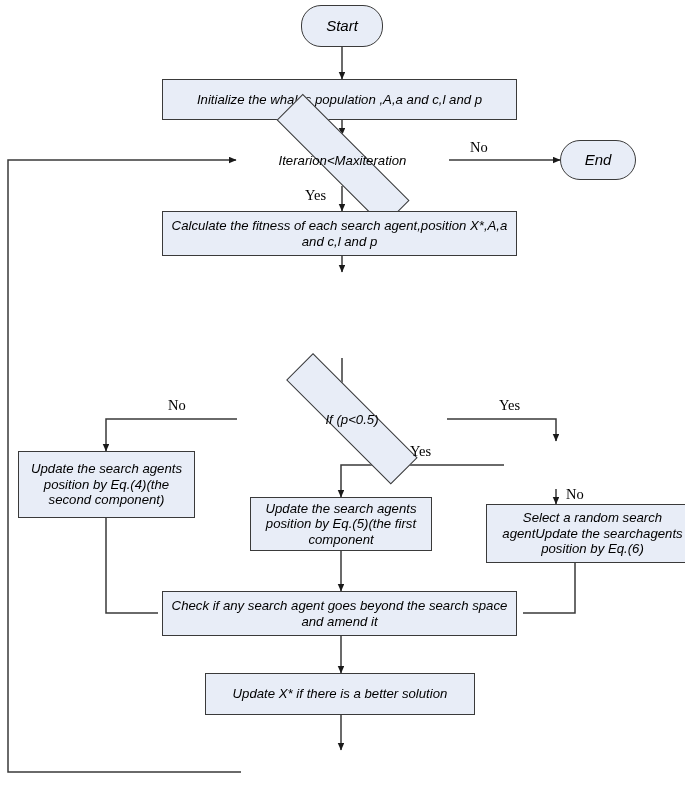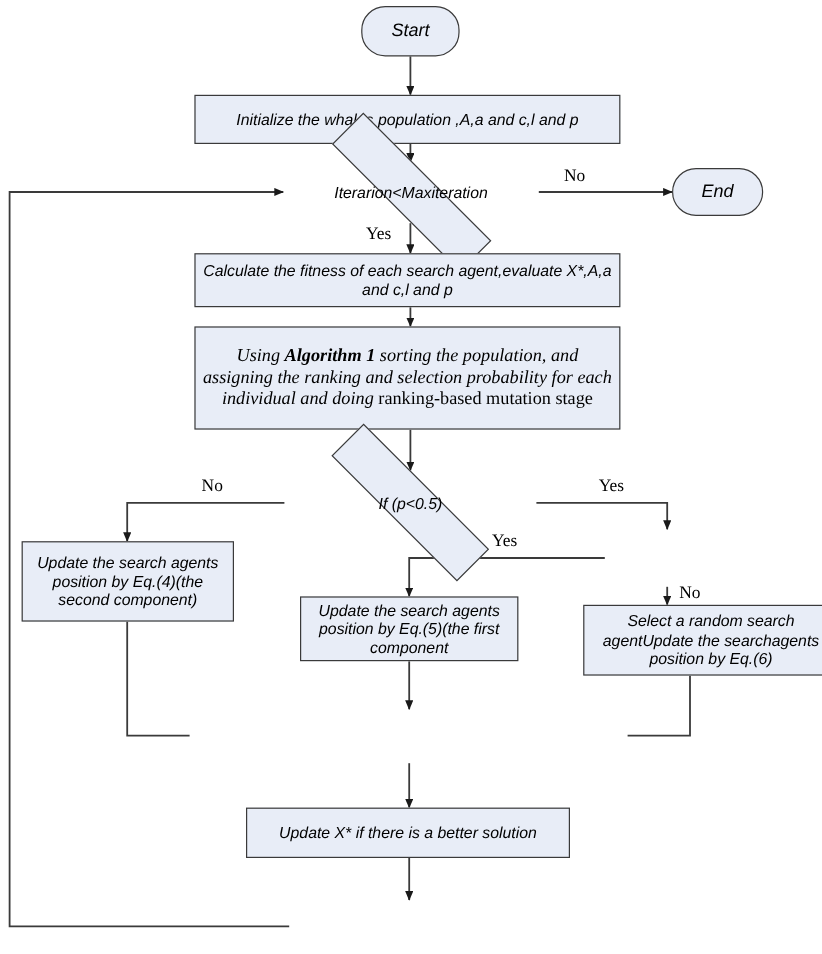--- a/index.html
+++ b/index.html
@@ -164,44 +164,44 @@
   <div class="node process" style="left:162px; top:79px; width:355px; height:41px;">
     <span class="txt">Initialize the whales population ,A,a and c,l and p</span>
   </div>
 
   <div class="node decision" style="left:236px; top:134px; width:213px; height:52px;">
     <div class="dshape"></div>
     <div class="dtxt">Iterarion&lt;Maxiteration</div>
   </div>
 
   <div class="node process" style="left:162px; top:211px; width:355px; height:45px;">
-    <span class="txt">Calculate the fitness of each search agent,evaluate X*,A,a and c,l and p</span>
-  </div>
-
-  <div class="node process serifbox" style="left:162px; top:272px; width:355px; height:86px;">
-    <span class="txt"><span class="it">Using </span><span class="bi">Algorithm 1</span><span class="it"> sorting the population, and assigning the ranking and selection probability for each individual and  doing </span><span class="ro">ranking-based mutation stage</span></span>
-  </div>
-
-  <div class="node decision" style="left:237px; top:392px; width:210px; height:54px;">
+    <span class="txt">Calculate the fitness of each search agent,position X*,A,a and c,l and p</span>
+  </div>
+
+
+  <div class="node decision" style="left:247px; top:392px; width:210px; height:54px;">
     <div class="dshape"></div>
     <div class="dtxt">If (p&lt;0.5)</div>
   </div>
 
 
   <div class="node process" style="left:18px; top:451px; width:177px; height:67px;">
     <span class="txt">Update the search agents position by Eq.(4)(the second component)</span>
   </div>
 
   <div class="node process" style="left:250px; top:497px; width:182px; height:54px;">
     <span class="txt">Update the search agents position by Eq.(5)(the first component</span>
   </div>
 
   <div class="node process" style="left:486px; top:504px; width:213px; height:59px;">
     <span class="txt">Select a random search agentUpdate the searchagents position by Eq.(6)</span>
   </div>
 
+  <div class="node process" style="left:162px; top:591px; width:355px; height:45px;">
+    <span class="txt">Check if any search agent goes beyond the search space and amend it</span>
+  </div>
 
   <div class="node process" style="left:205px; top:673px; width:270px; height:42px;">
     <span class="txt">Update X* if there is a better solution</span>
   </div>
 
 
 </div>
 
 </body></html>

